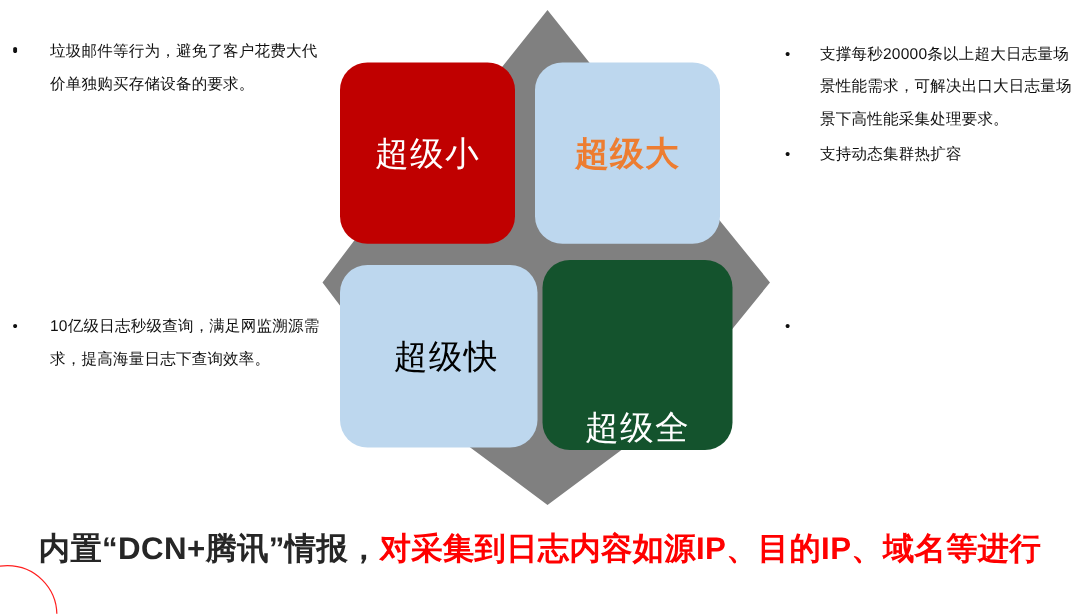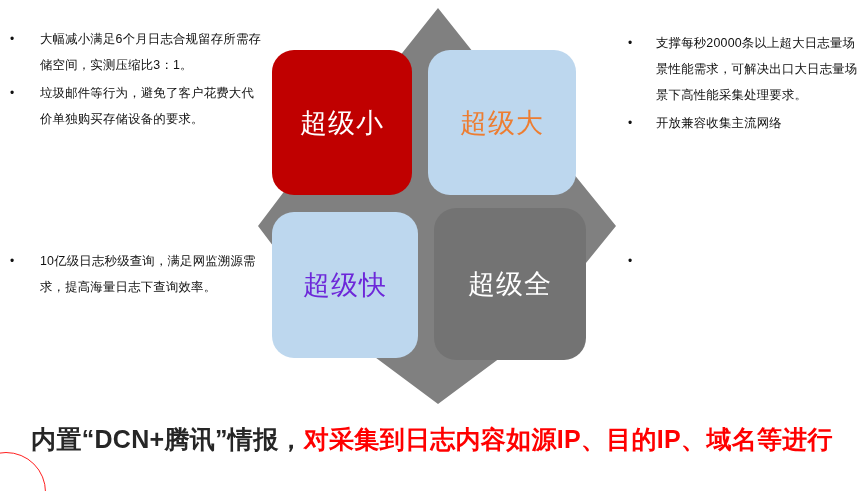--- a/index.html
+++ b/index.html
@@ -103,21 +103,20 @@
     border-radius: 50%;
     background: transparent;
   }
 </style>
 </head>
 <body>
 
 <div class="text-col col-left tl">
   <div class="bullet-item">
     <span class="dot">•</span>
-    <span>大幅减小满足6个月日志合规留存所需存储空间，实测压缩比3：1。</span>
   </div>
   <div class="bullet-item">
     <span class="dot">•</span>
     <span>垃圾邮件等行为，避免了客户花费大代价单独购买存储设备的要求。</span>
   </div>
 </div>
 
 <div class="text-col col-left bl">
   <div class="bullet-item">
     <span class="dot">•</span>
@@ -125,49 +124,49 @@
   </div>
 </div>
 
 <div class="text-col col-right tr">
   <div class="bullet-item">
     <span class="dot">•</span>
     <span>支撑每秒20000条以上超大日志量场景性能需求，可解决出口大日志量场景下高性能采集处理要求。</span>
   </div>
   <div class="bullet-item">
     <span class="dot">•</span>
-    <span>开放兼容收集主流网络</span>
+    <span>支持动态集群热扩容</span>
   </div>
 </div>
 
 <div class="text-col col-right br">
   <div class="bullet-item">
     <span class="dot">•</span>
   </div>
 </div>
 
 <div class="diagram">
 
   <svg class="diagram-arrow" viewBox="0 0 364 412">
     <polygon points="182,8 268,116 230,116 230,190 300,190 300,152 360,226 300,300 300,262 230,262 230,340 268,340 182,404 96,340 134,340 134,262 58,262 58,300 2,226 58,152 58,190 134,190 134,116 96,116" fill="#808080"></polygon>
   </svg>
 
   <div class="quad quad-tl" style="background:#C00000;color:#FFFFFF;">
     <span>超级小</span>
   </div>
 
-  <div class="quad quad-tr" style="background:#BDD7EE;color:#ED7D31;">
+  <div class="quad quad-tr" style="background:#BDD7EE;color:#ED7D31;font-weight:bold;">
     <span>超级大</span>
   </div>
 
-  <div class="quad quad-bl" style="background:#BDD7EE;color:#6d28d9;">
+  <div class="quad quad-bl" style="background:#BDD7EE;color:#000000;padding-left:12px;">
     <span>超级快</span>
   </div>
 
-  <div class="quad quad-br" style="background:#737373;color:#FFFFFF;">
+  <div class="quad quad-br" style="background:#14532d;color:#FFFFFF;align-items:flex-end;">
     <span>超级全</span>
   </div>
 </div>
 
 <div class="caption">
   <div>
     <span class="lead">内置“DCN+腾讯”情报，</span><span class="hl">对采集到日志内容如源IP、目的IP、域名等进行</span>
   </div>
 </div>
 

